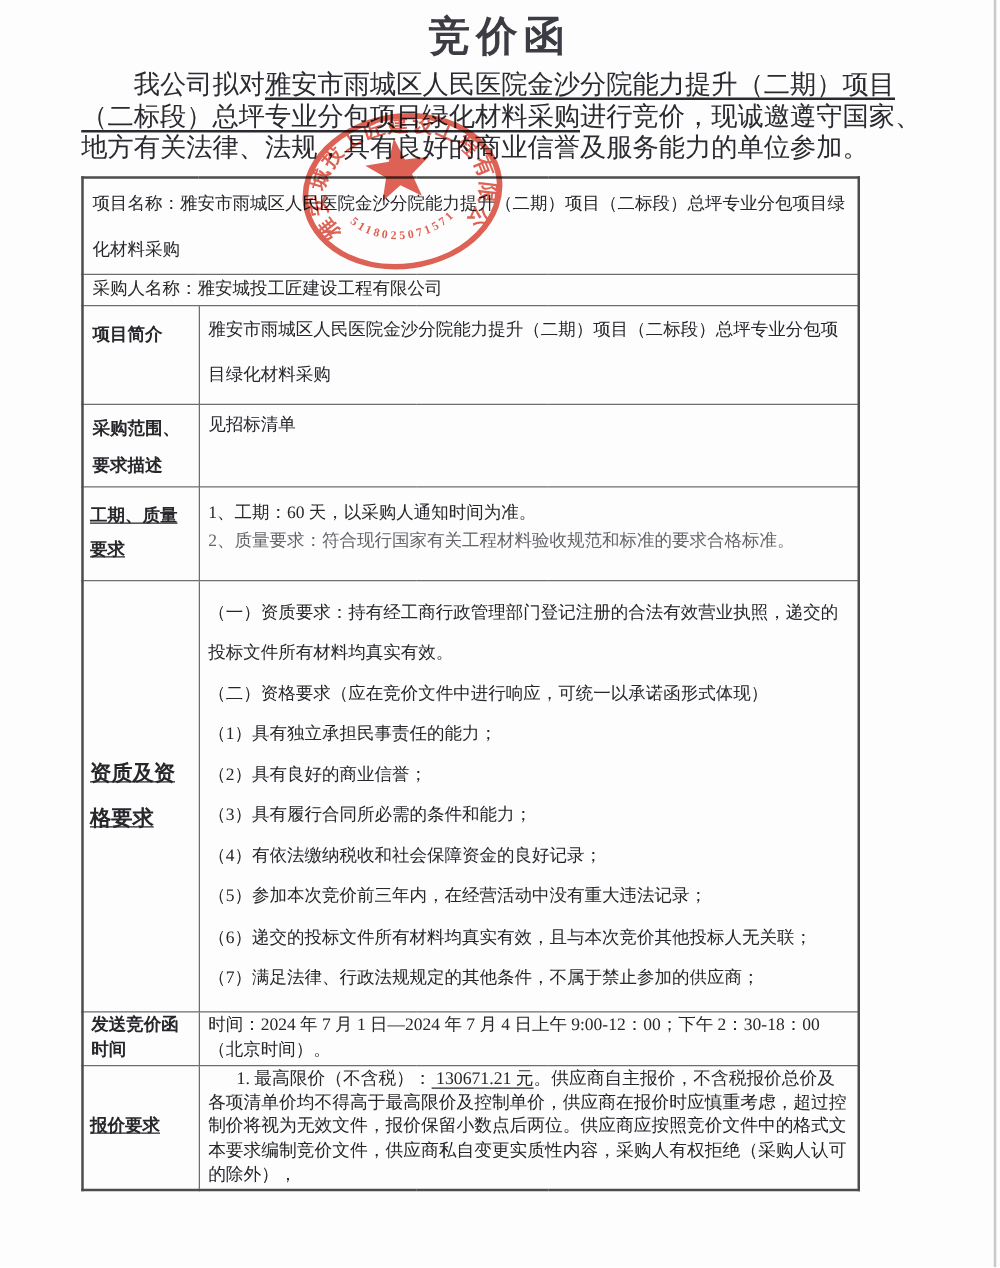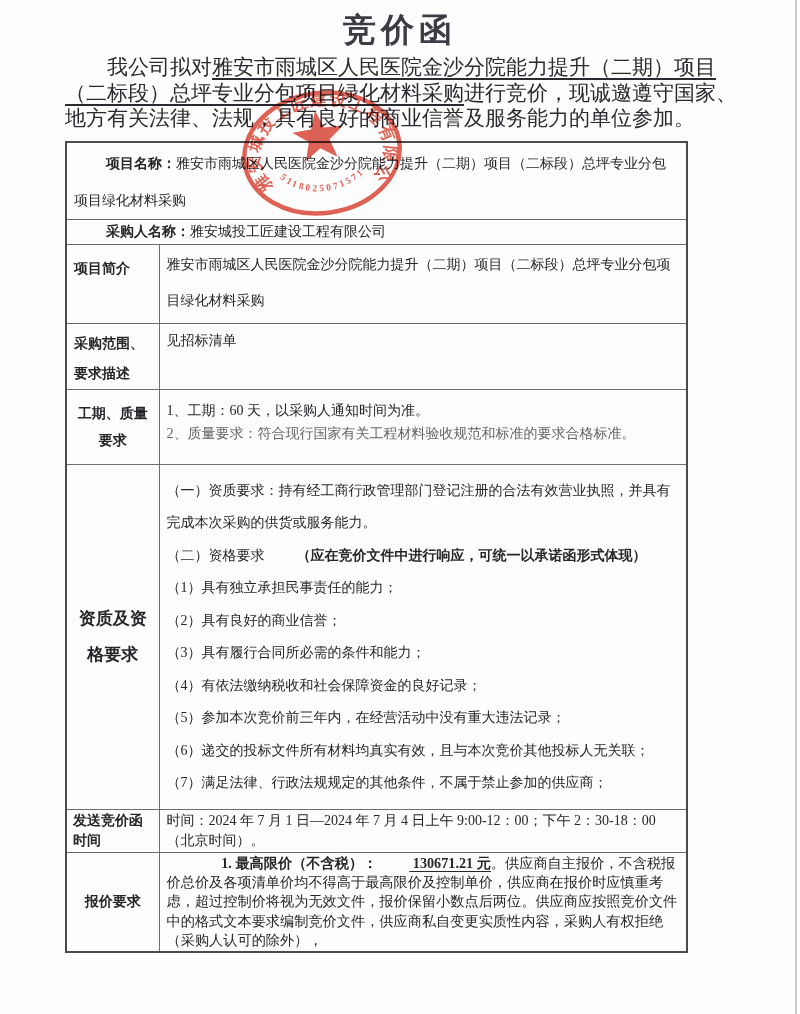--- a/index.html
+++ b/index.html
@@ -21,23 +21,23 @@
   .intro u{text-decoration:underline;text-underline-offset:4px;}
   table.doc-table{
     margin-left:65px;width:623px;table-layout:fixed;border-collapse:collapse;
     border:2px solid #4c4c4c;
   }
   table.doc-table td{
     border:1px solid #6e6e6e;vertical-align:top;
     font-size:14px;color:#26262b;word-break:break-all;
     padding:0 7px;
   }
-  .b{font-weight:bold;margin-left:32px;}
+  .b{font-weight:normal;}
   td.lbl{font-weight:bold;font-size:15px;line-height:28px;padding:8px 5px 0 6px;}
-  td.lbl.ctr{text-align:center;vertical-align:middle;padding:0 5px;}
+  td.lbl.ctr{vertical-align:middle;padding:0 5px;text-decoration:underline;}
   tr.r1 td{height:73px;line-height:37px;padding-top:2px;}
   tr.r2 td{height:24px;line-height:24px;}
   tr.r3 td{height:66px;}
   tr.r3 td.val{padding-top:7px;line-height:22px;}
   tr.r3 td.lbl{padding-top:7px;line-height:30px;}
   tr.r4 td.cnt{height:76px;line-height:36px;padding-top:2px;}
   tr.r4 td.lbl{padding-top:10px;}
   tr.r5 td.cnt{height:56px;line-height:24px;padding-top:5px;}
   tr.r5 td.lbl{padding-top:5px;line-height:30px;}
   tr.r6 td.cnt{height:65px;line-height:23px;padding-top:9px;}
@@ -98,21 +98,21 @@
       <td class="lbl ctr">工期、质量要求</td>
       <td colspan="3" class="cnt">
         <div>1、工期：60 天，以采购人通知时间为准。</div>
         <div class="faded">2、质量要求：符合现行国家有关工程材料验收规范和标准的要求合格标准。</div>
       </td>
     </tr>
 
     <tr class="r7">
       <td class="lbl ctr">资质及资格要求</td>
       <td colspan="3" class="cnt qual">
-        <p>（一）资质要求：持有经工商行政管理部门登记注册的合法有效营业执照，并具有完成本次采购的供货或服务能力。</p>
+        <p>（一）资质要求：持有经工商行政管理部门登记注册的合法有效营业执照，递交的投标文件所有材料均真实有效。</p>
         <p><span>（二）资格要求</span><span class="b">（应在竞价文件中进行响应，可统一以承诺函形式体现）</span></p>
         <p>（1）具有独立承担民事责任的能力；</p>
         <p>（2）具有良好的商业信誉；</p>
         <p>（3）具有履行合同所必需的条件和能力；</p>
         <p>（4）有依法缴纳税收和社会保障资金的良好记录；</p>
         <p>（5）参加本次竞价前三年内，在经营活动中没有重大违法记录；</p>
         <p>（6）递交的投标文件所有材料均真实有效，且与本次竞价其他投标人无关联；</p>
         <p>（7）满足法律、行政法规规定的其他条件，不属于禁止参加的供应商；</p>
       </td>
     </tr>

